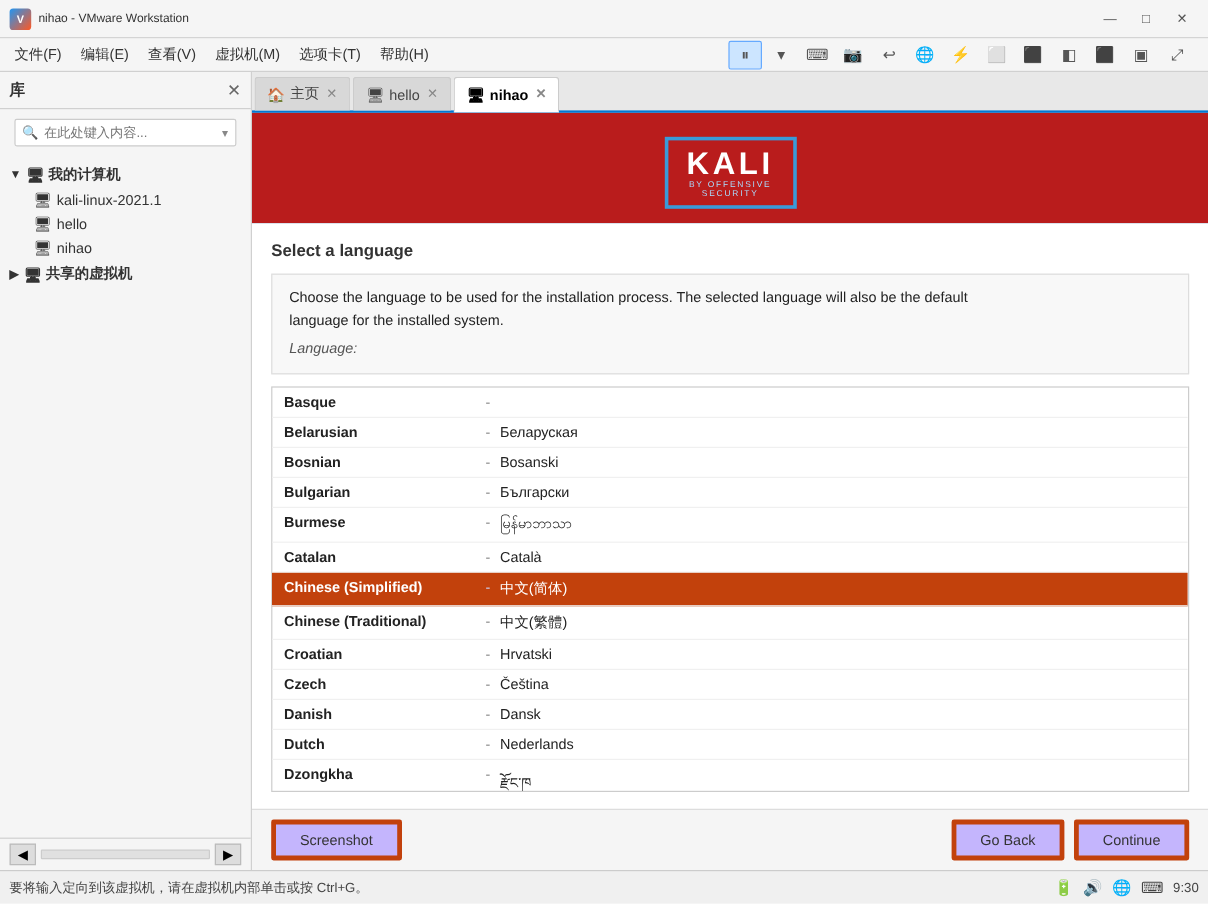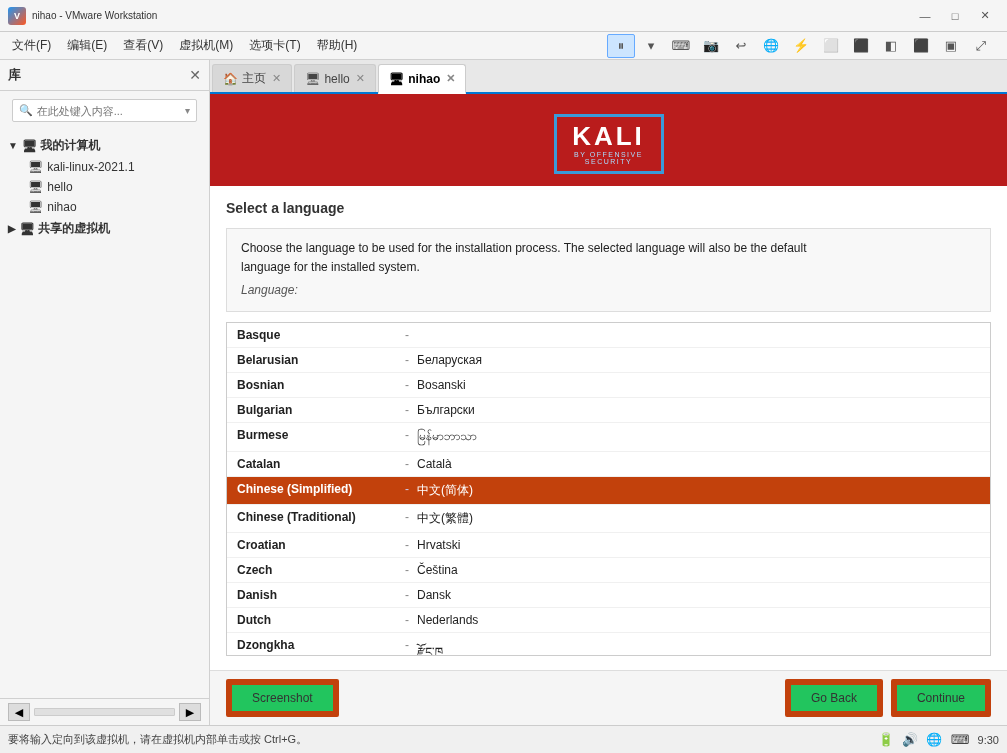--- a/index.html
+++ b/index.html
@@ -315,22 +315,22 @@
       align-items: center;
       padding: 8px 16px;
       border-top: 1px solid #ddd;
       background: #f5f5f5;
       gap: 8px;
       flex-shrink: 0;
     }
     .bottom-btn {
       padding: 6px 20px;
       font-size: 12px;
-      border: 6px solid #c2410c;
-      background: #22c55e;
+      border: 4px solid #c2410c;
+      background: #c4b5fd;
       cursor: pointer;
       border-radius: 2px;
       color: #333;
     }
     .bottom-btn.screenshot { }
     .spacer { flex: 1; }
 
     
     .status-bar {
       height: 28px;

